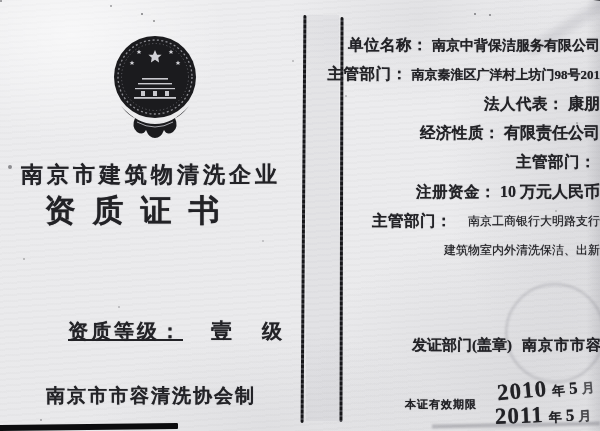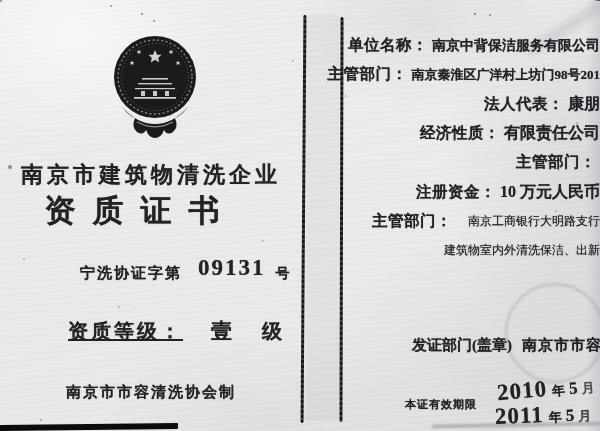--- a/index.html
+++ b/index.html
@@ -34,21 +34,21 @@
   .l-certno { left:80px; top:258px; white-space:nowrap; }
   .l-certno .pfx { font-size:15px; font-weight:700; letter-spacing:2px; }
   .l-certno .num { font-size:23px; font-weight:700; letter-spacing:2px;
     display:inline-block; transform:translateY(-3px); margin:0 10px 0 16px; }
   .l-certno .sfx { font-size:14px; font-weight:700; }
   .l-grade { left:68px; top:317px; white-space:nowrap; }
   .l-grade .glbl { font-size:20px; font-weight:700; letter-spacing:3px;text-decoration:underline; }
   .l-grade .gv1 { font-size:21px; font-weight:700; margin-left:28px; }
   .l-grade .gv2 { font-size:20px; font-weight:700; margin-left:30px; }
   .l-issuer { left:0; top:383px; width:302px; text-align:center;
-    font-size:15px; font-weight:700; letter-spacing:2px; white-space:nowrap; }
+    font-size:19px; font-weight:700; letter-spacing:2px; white-space:nowrap; }
 
   
   .rp-fields { left:364px; top:31px; width:236px; }
   .rp-row { height:29.3px; display:flex; align-items:center; white-space:nowrap;justify-content:flex-end; }
   .lbl { font-size:15.5px; font-weight:700; letter-spacing:0.5px; flex:0 0 auto; }
   .val { margin-left:4px; }
   .v-md { font-size:14px; font-weight:600; }
   .v-sm { font-size:13px; font-weight:600; }
   .v-lg { font-size:16px; font-weight:700; }
   .v-num { font-size:15px; font-weight:600; letter-spacing:0.5px; margin-left:6px; }
@@ -136,23 +136,20 @@
       <rect x="54" y="57" width="4" height="5"></rect>
       <rect x="23" y="63" width="42" height="1.8"></rect>
     </g>
     <path d="M10,72 q8,10 14,12 q-4,9 2,14 q6,4 9,-2 q3,8 9,8 q6,0 9,-8 q3,6 9,2 q6,-5 2,-14 q6,-2 14,-12 q-16,18 -34,18 q-18,0 -34,-18 z" fill="#1b1b1e"></path>
     <path d="M26,88 q9,5 18,5 q9,0 18,-5" fill="none" stroke="#a9a9af" stroke-width="1"></path>
   </svg>
 
   <div class="abs ink l-title1">南京市建筑物清洗企业</div>
   <div class="abs ink l-title2">资质证书</div>
 
-  <div class="abs ink l-certno">
-    <span class="pfx">宁洗协证字第</span><span class="num">09131</span><span class="sfx">号</span>
-  </div>
 
   <div class="abs ink l-grade">
     <span class="glbl">资质等级：</span><span class="gv1">壹</span><span class="gv2">级</span>
   </div>
 
   <div class="abs ink l-issuer">南京市市容清洗协会制</div>
 
   <div class="abs rp-fields">
     <div class="rp-row">
       <span class="lbl ink">单位名称：</span>

